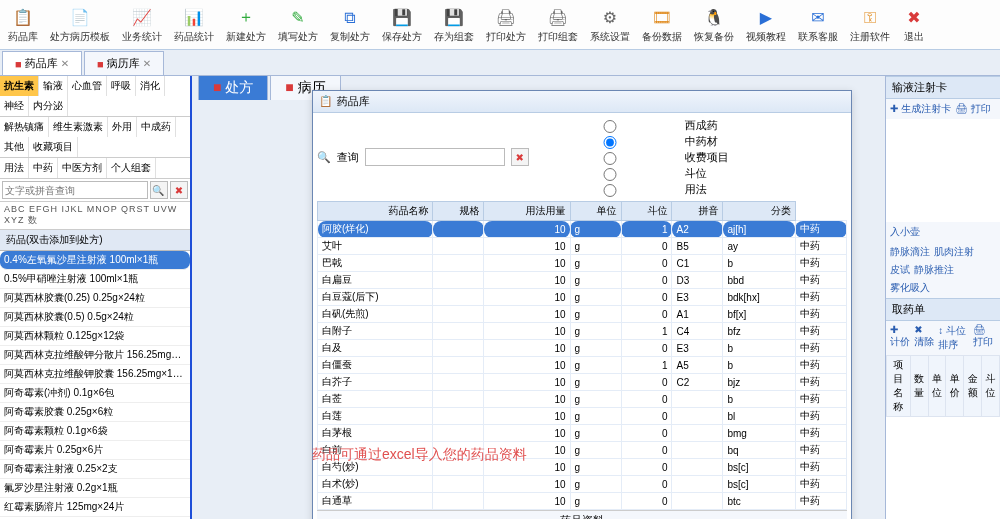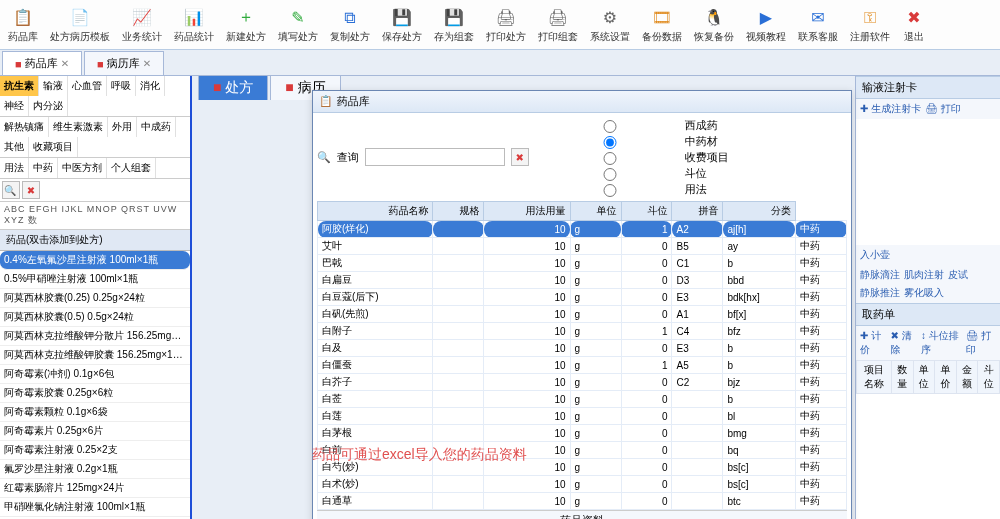--- a/index.html
+++ b/index.html
@@ -13,21 +13,21 @@
 
 .module-tabs { height: 26px; background: #e8eef6; display: flex; align-items: flex-end; padding-left: 2px; border-bottom: 1px solid #a6b8d8; }
 .mod-tab { padding: 4px 12px; background: #f4f7fc; border: 1px solid #a6b8d8; border-bottom: none; margin-right: 2px; font-size: 11px; cursor: pointer; display: flex; align-items: center; gap: 3px; }
 .mod-tab.active { background: #fff; }
 .mod-tab .x { color: #888; font-size: 10px; }
 
 
 .main { display: flex; height: calc(519px - 50px - 26px); }
 .left-panel { width: 192px; background: #fff; border-right: 2px solid #1d4ed8; display: flex; flex-direction: column; }
 .center-panel { flex: 1; background: #e8eef6; position: relative; }
-.right-panel { width: 145px; background: #f4f7fc; border-left: 1px solid #a6b8d8; display: flex; flex-direction: column; }
+.right-panel { width: 115px; background: #f4f7fc; border-left: 1px solid #a6b8d8; display: flex; flex-direction: column; }
 
 
 .filter-tabs { display: flex; flex-wrap: wrap; border-bottom: 1px solid #ccc; }
 .filter-tab { padding: 3px 4px; font-size: 10px; border-right: 1px solid #e0e0e0; cursor: pointer; }
 .filter-tab.active { background: #ffc64a; font-weight: bold; }
 .search-row { display: flex; padding: 2px; border-bottom: 1px solid #ccc; gap: 2px; }
 .search-row input { flex: 1; border: 1px solid #bbb; font-size: 10px; padding: 2px; }
 .mini-btn { width: 18px; height: 18px; border: 1px solid #bbb; background: #f4f4f4; font-size: 10px; display: flex; align-items: center; justify-content: center; cursor: pointer; }
 .abc-row { padding: 2px 4px; font-size: 9px; color: #555; letter-spacing: 1px; border-bottom: 1px solid #ccc; }
 .list-header { background: #e0e8f4; padding: 3px 6px; font-size: 10px; border-bottom: 1px solid #bbb; }
@@ -169,30 +169,32 @@
         <div class="filter-tab">其他</div>
         <div class="filter-tab">收藏项目</div>
       </div>
     <div class="filter-tabs" id="frow3">
         <div class="filter-tab">用法</div>
         <div class="filter-tab">中药</div>
         <div class="filter-tab">中医方剂</div>
         <div class="filter-tab">个人组套</div>
       </div>
     <div class="search-row">
+      <input placeholder="文字或拼音查询" style="">
       <div class="mini-btn c-blue">🔍</div>
       <div class="mini-btn c-red">✖</div>
     </div>
     <div class="abc-row">ABC EFGH IJKL MNOP QRST UVW XYZ 数</div>
     <div class="list-header">药品(双击添加到处方)</div>
     <div class="drug-list" id="druglist">
         <div class="drug-item sel">0.4%左氧氟沙星注射液 100ml×1瓶</div>
         <div class="drug-item">0.5%甲硝唑注射液 100ml×1瓶</div>
         <div class="drug-item">阿莫西林胶囊(0.25) 0.25g×24粒</div>
         <div class="drug-item">阿莫西林胶囊(0.5) 0.5g×24粒</div>
+        <div class="drug-item">阿莫西林颗粒 0.125g×12袋</div>
         <div class="drug-item">阿莫西林克拉维酸钾分散片 156.25mg×18片</div>
         <div class="drug-item">阿莫西林克拉维酸钾胶囊 156.25mg×18片</div>
         <div class="drug-item">阿奇霉素(冲剂) 0.1g×6包</div>
         <div class="drug-item">阿奇霉素胶囊 0.25g×6粒</div>
         <div class="drug-item">阿奇霉素颗粒 0.1g×6袋</div>
         <div class="drug-item">阿奇霉素片 0.25g×6片</div>
         <div class="drug-item">阿奇霉素注射液 0.25×2支</div>
         <div class="drug-item">氟罗沙星注射液 0.2g×1瓶</div>
         <div class="drug-item">红霉素肠溶片 125mg×24片</div>
         <div class="drug-item">甲硝唑氯化钠注射液 100ml×1瓶</div>

